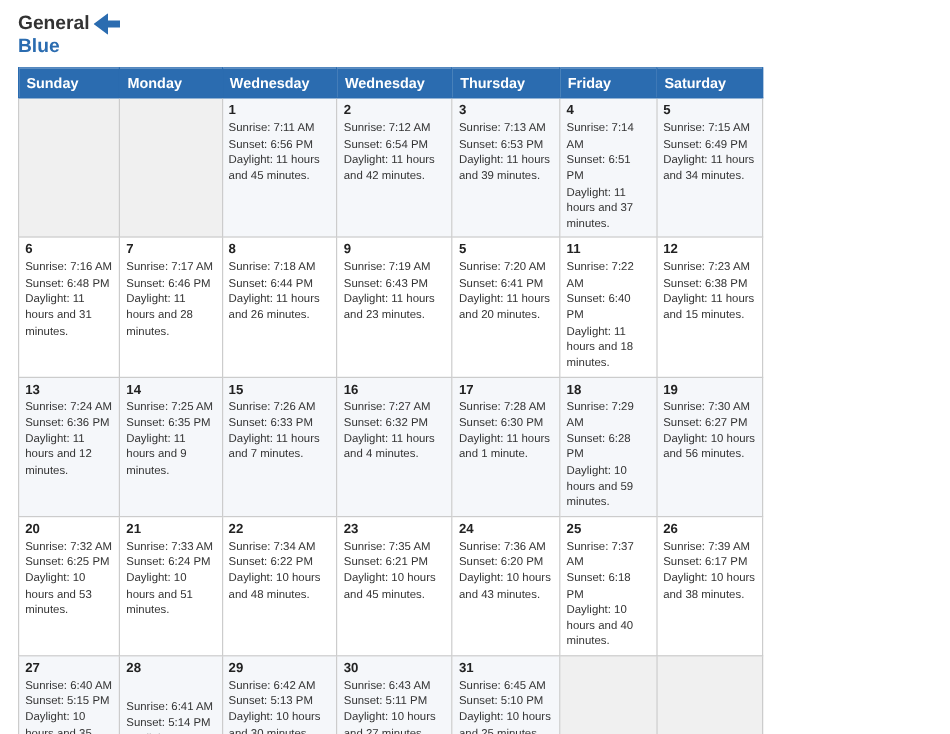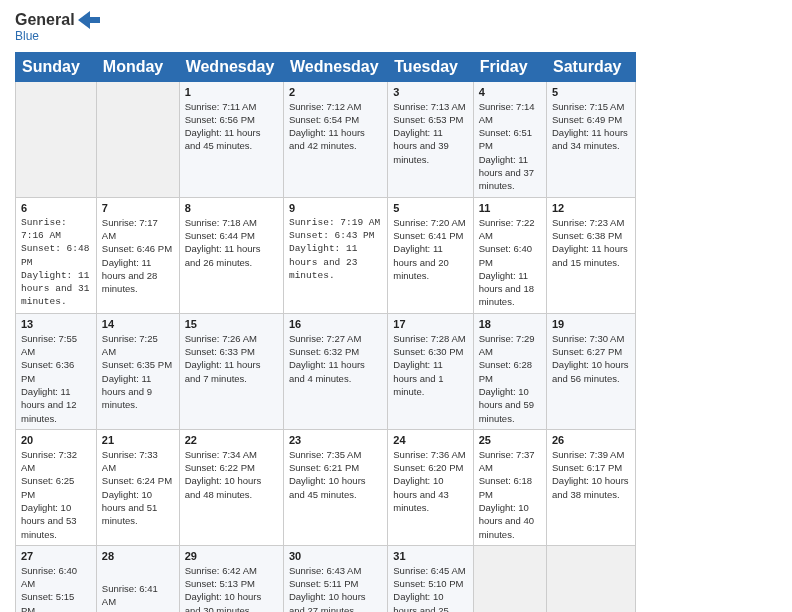--- a/index.html
+++ b/index.html
@@ -43,21 +43,21 @@
     .calendar {
       width: 100%;
       border-collapse: collapse;
       font-size: 10px;
     }
     .calendar th {
       background: #2b6cb0;
       color: #fff;
       text-align: left;
       padding: 5px 6px;
-      font-size: 16px;
+      font-size: 12px;
       font-weight: bold;
       border: 1px solid #2b6cb0;
     }
     .calendar td {
       border: 1px solid #ccc;
       vertical-align: top;
       padding: 4px 5px;
       width: 113px;
       min-height: 80px;
       background: #fff;
@@ -90,37 +90,37 @@
 <div class="page">
   <div class="header">
     <div class="logo">
     <div style="display:flex;flex-direction:column;align-items:flex-start;line-height:1.2;">
       <div style="display:flex;align-items:center;gap:3px;">
         <span style="font-size:16px;font-weight:bold;color:#333;">General</span>
         <svg width="22" height="18" viewBox="0 0 22 18">
           <polygon points="0,9 12,0 12,6 22,6 22,12 12,12 12,18" fill="#2b6cb0"></polygon>
         </svg>
       </div>
-      <span style="font-size:12px;font-weight:normal;color:#2b6cb0;">Blue</span>
+      <span style="font-size:16px;font-weight:bold;color:#2b6cb0;">Blue</span>
     </div>
   </div>
     <div class="title-block">
       <div class="month-title"></div>
       <div class="subtitle"></div>
     </div>
   </div>
 
   <table class="calendar">
     <thead>
       <tr>
       <th>Sunday</th>
           <th>Monday</th>
           <th>Wednesday</th>
           <th>Wednesday</th>
-          <th>Tuesday</th>
+          <th>Thursday</th>
           <th>Friday</th>
           <th>Saturday</th>
         </tr>
     </thead>
     <tbody id="calendar-body">
     <tr>
           <td class="empty-cell"></td>
           <td class="empty-cell"></td>
           <td>
             <span class="day-num">1</span>
@@ -149,39 +149,39 @@
           <td>
             <span class="day-num">5</span>
             <div class="day-info" style="white-space: pre-line;">Sunrise: 7:15 AM
 Sunset: 6:49 PM
 Daylight: 11 hours and 34 minutes.</div>
           </td>
         </tr>
         <tr>
           <td>
             <span class="day-num">6</span>
-            <div class="day-info" style="white-space: pre-line; font-family: Liberation Mono, monospace;">Sunrise: 7:16 AM
+            <div class="day-info" style="white-space: pre-line;">Sunrise: 7:16 AM
 Sunset: 6:48 PM
 Daylight: 11 hours and 31 minutes.</div>
           </td>
           <td>
             <span class="day-num">7</span>
             <div class="day-info" style="white-space: pre-line;">Sunrise: 7:17 AM
 Sunset: 6:46 PM
 Daylight: 11 hours and 28 minutes.</div>
           </td>
           <td>
             <span class="day-num">8</span>
             <div class="day-info" style="white-space: pre-line;">Sunrise: 7:18 AM
 Sunset: 6:44 PM
 Daylight: 11 hours and 26 minutes.</div>
           </td>
           <td>
             <span class="day-num">9</span>
-            <div class="day-info" style="white-space: pre-line; font-family: Liberation Mono, monospace;">Sunrise: 7:19 AM
+            <div class="day-info" style="white-space: pre-line;">Sunrise: 7:19 AM
 Sunset: 6:43 PM
 Daylight: 11 hours and 23 minutes.</div>
           </td>
           <td>
             <span class="day-num">5</span>
             <div class="day-info" style="white-space: pre-line;">Sunrise: 7:20 AM
 Sunset: 6:41 PM
 Daylight: 11 hours and 20 minutes.</div>
           </td>
           <td>
@@ -193,21 +193,21 @@
           <td>
             <span class="day-num">12</span>
             <div class="day-info" style="white-space: pre-line;">Sunrise: 7:23 AM
 Sunset: 6:38 PM
 Daylight: 11 hours and 15 minutes.</div>
           </td>
         </tr>
         <tr>
           <td>
             <span class="day-num">13</span>
-            <div class="day-info" style="white-space: pre-line;">Sunrise: 7:55 AM
+            <div class="day-info" style="white-space: pre-line;">Sunrise: 7:24 AM
 Sunset: 6:36 PM
 Daylight: 11 hours and 12 minutes.</div>
           </td>
           <td>
             <span class="day-num">14</span>
             <div class="day-info" style="white-space: pre-line;">Sunrise: 7:25 AM
 Sunset: 6:35 PM
 Daylight: 11 hours and 9 minutes.</div>
           </td>
           <td>

